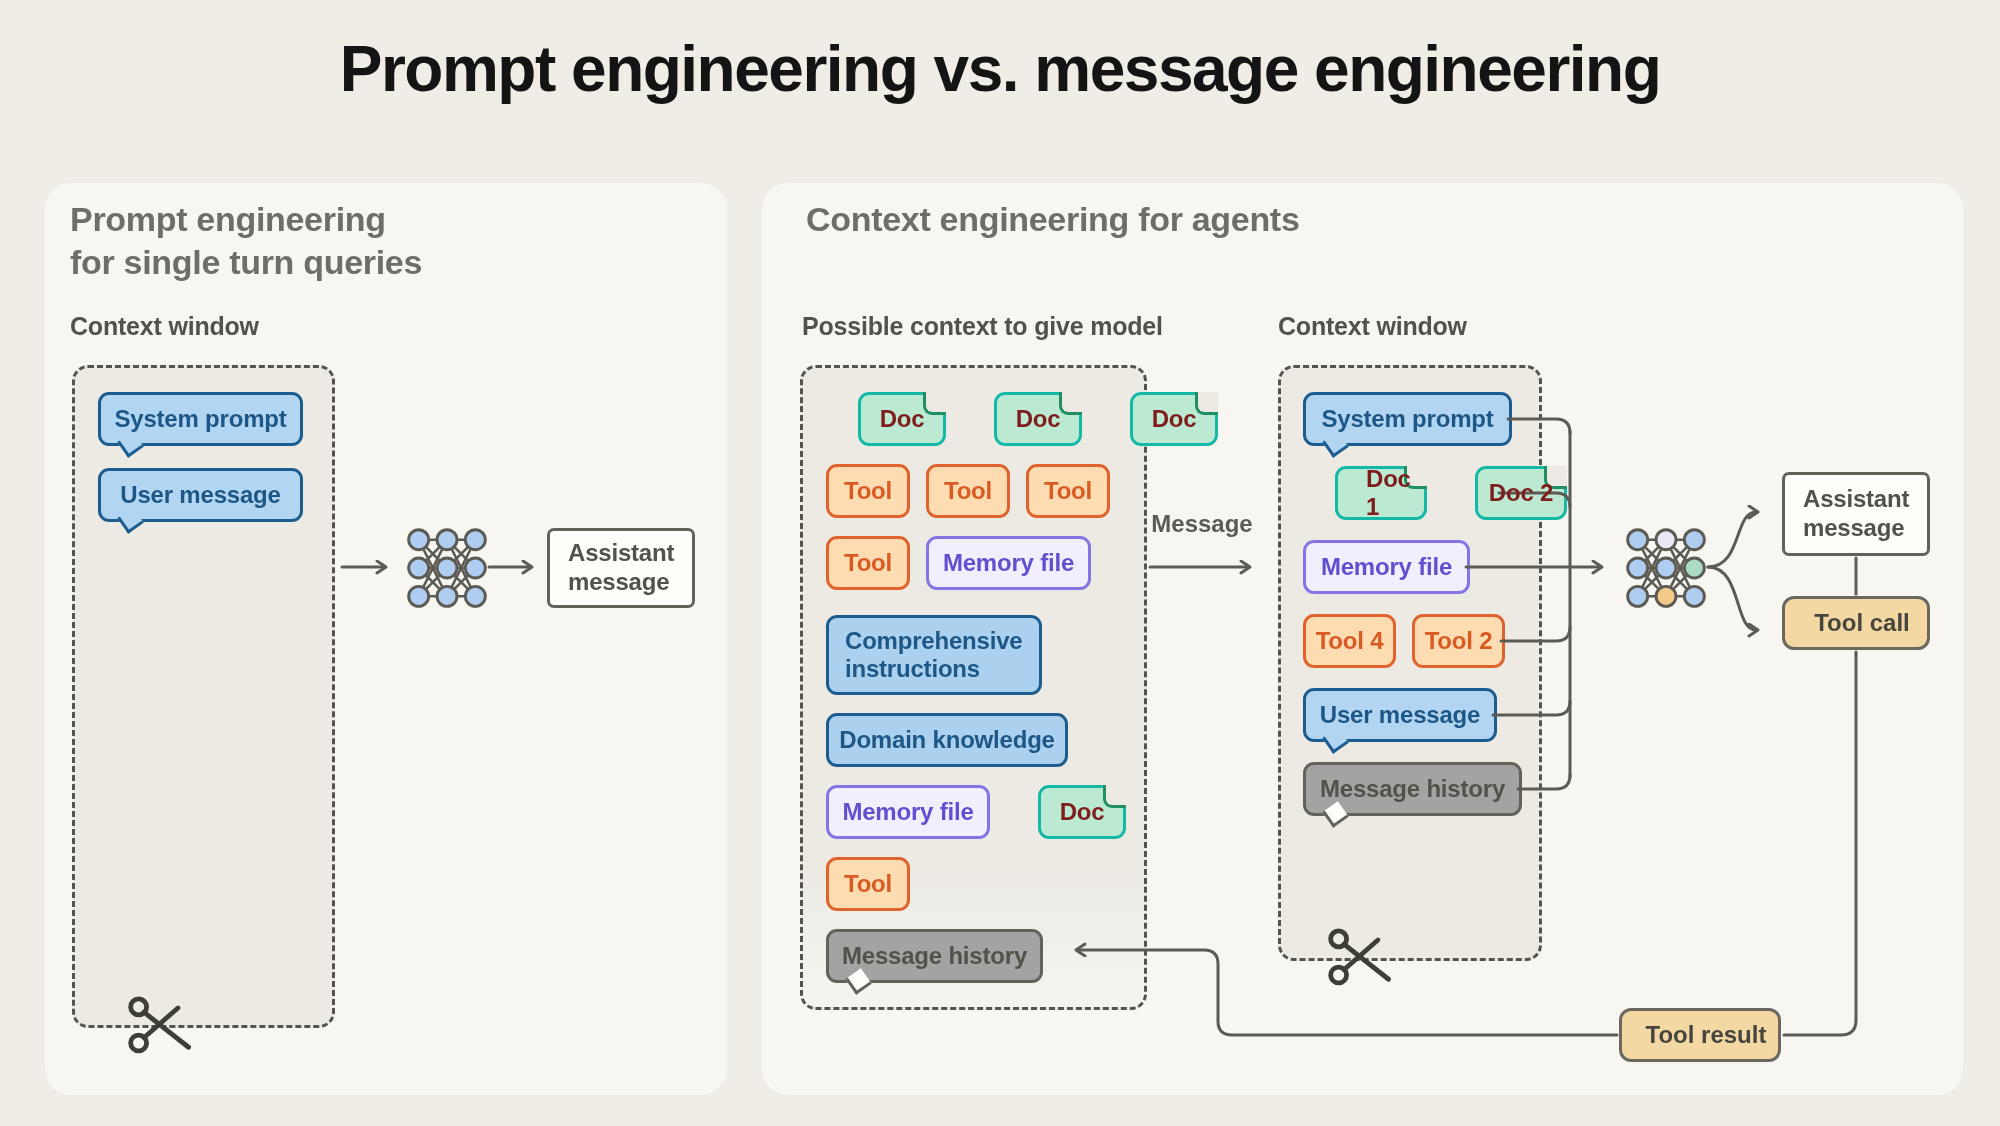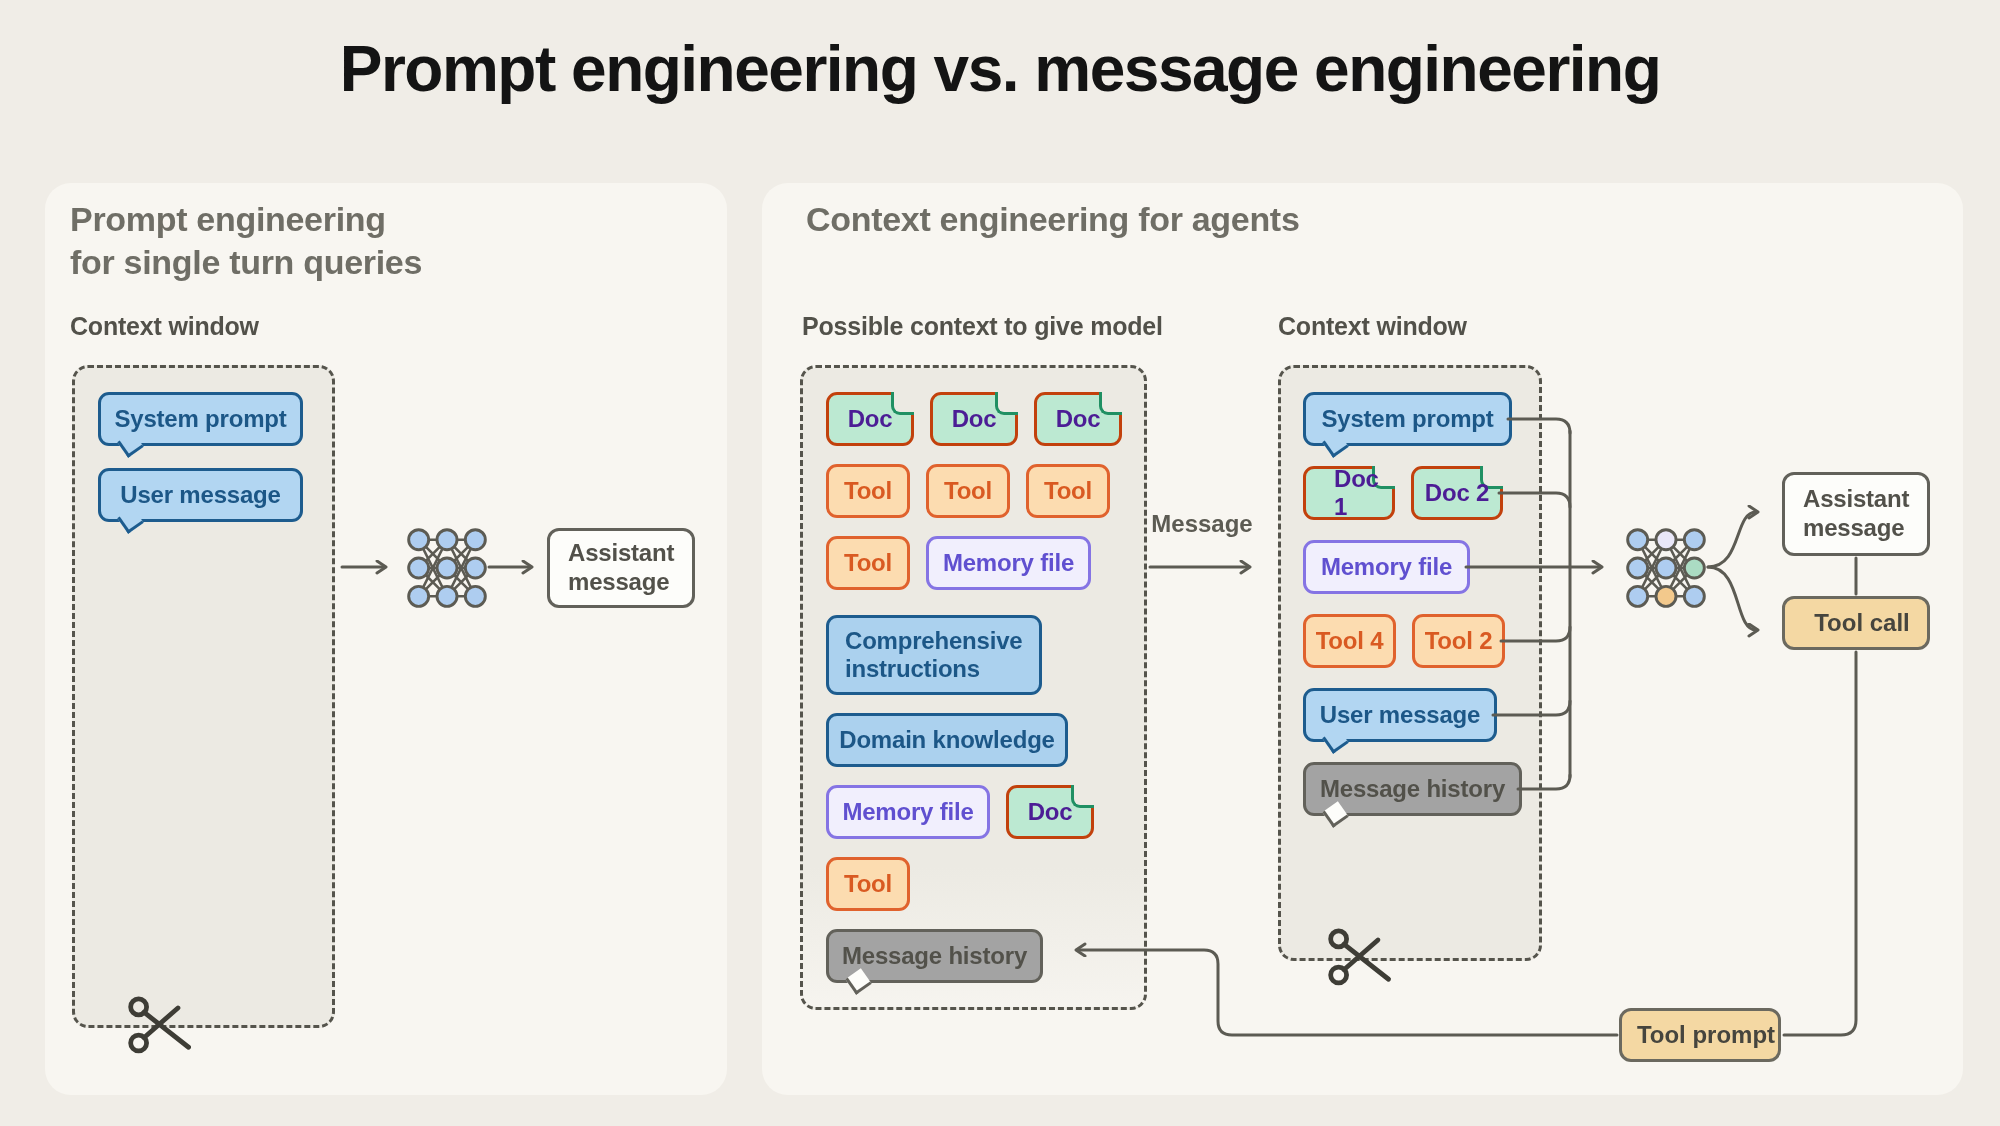--- a/index.html
+++ b/index.html
@@ -30,21 +30,21 @@
   
   .chips{display:flex;flex-direction:column;box-sizing:border-box;}
   .chip-row{display:flex;gap:16px;}
   .chip{
     position:relative;box-sizing:border-box;height:54px;border-radius:11px;
     display:flex;align-items:center;justify-content:center;
     font-size:24px;font-weight:700;letter-spacing:-0.2px;
   }
   .chip span{position:relative;z-index:2;}
   .chip.tall{height:80px;justify-content:flex-start;padding:0 16px;text-align:left;line-height:1.15;}
-  .k-doc{background:#bce9d2;border:3px solid #c2410c;color:#4c1d95;}
+  .k-doc{background:#bce9d2;border:3px solid #14b8a6;color:#7f1d1d;margin-left:32px;}
   .k-doc::before{
     content:'';position:absolute;top:-3px;right:-3px;width:20px;height:20px;
     background:#eceae3;border-left:3px solid #209063;border-bottom:3px solid #209063;
     border-bottom-left-radius:9px;z-index:1;
   }
   .k-tool{background:#fcdcb0;border:3px solid #e0622d;color:#d95a22;}
   .k-memory{background:#f1effd;border:3px solid #8574e4;color:#6050d0;}
   .k-blue{background:#abd1ee;border:3px solid #1d5c8e;color:#1c5787;}
   .k-bubble-blue{background:#b2d6f2;border:3px solid #1d5c8e;color:#1c5787;}
   .k-bubble-blue::after{
@@ -53,21 +53,21 @@
     transform:rotate(55deg);z-index:1;
   }
   .k-bubble-white{background:#a3a3a3;border:3px solid #62615a;color:#52514a;}
   .k-bubble-white::after{
     content:'';position:absolute;left:20px;bottom:-11px;width:16px;height:16px;
     background:#fdfdfa;border-right:3px solid #62615a;border-bottom:3px solid #62615a;
     transform:rotate(55deg);z-index:1;
   }
   
   .outbox{
-    box-sizing:border-box;background:#fdfdfa;border:3px solid #62615a;border-radius:12px;
+    box-sizing:border-box;background:#fdfdfa;border:3px solid #62615a;border-radius:7px;
     color:#52514a;font-size:24px;font-weight:700;letter-spacing:-0.2px;
     display:flex;align-items:center;padding:0 18px;line-height:1.2;
   }
   .tanbox{
     box-sizing:border-box;background:#f4d8a3;border:3px solid #6b695f;border-radius:12px;
     color:#46453e;font-size:24px;font-weight:700;
     display:flex;align-items:center;justify-content:center;padding-left:12px;
   }
   #curation-label{width:160px;text-align:center;font-size:24px;font-weight:700;color:#5c5b53;}
   svg{display:block;}
@@ -261,21 +261,21 @@
         <circle cx="48" cy="48" r="12" fill="#aecdf0"></circle>
         <circle cx="82" cy="48" r="12" fill="#abdcc3"></circle>
       <circle cx="14" cy="82" r="12" fill="#aecdf0"></circle>
         <circle cx="48" cy="82" r="12" fill="#f3c98c"></circle>
         <circle cx="82" cy="82" r="12" fill="#aecdf0"></circle>
     </g>
   </svg>
 
   <div class="abs outbox" style="left:1782px;top:472px;width:148px;height:84px;">Assistant message</div>
   <div class="abs tanbox" style="left:1782px;top:596px;width:148px;height:54px;">Tool call</div>
-  <div class="abs tanbox" style="left:1619px;top:1008px;width:162px;height:54px;">Tool prompt</div>
+  <div class="abs tanbox" style="left:1619px;top:1008px;width:162px;height:54px;">Tool result</div>
 
   <svg id="wires" class="abs" width="2000" height="1126" viewBox="0 0 2000 1126">
     <defs>
       <marker id="arr" markerWidth="18" markerHeight="18" refX="9" refY="7" orient="auto" markerUnits="userSpaceOnUse">
         <polyline points="2,1 11,7 2,13" fill="none" stroke="#5c5b53" stroke-width="3" stroke-linecap="round" stroke-linejoin="round"></polyline>
       </marker>
     </defs>
     <g stroke="#5c5b53" stroke-width="3" fill="none" stroke-linecap="round">
 
       <path d="M342 567 H384" marker-end="url(#arr)"></path>

